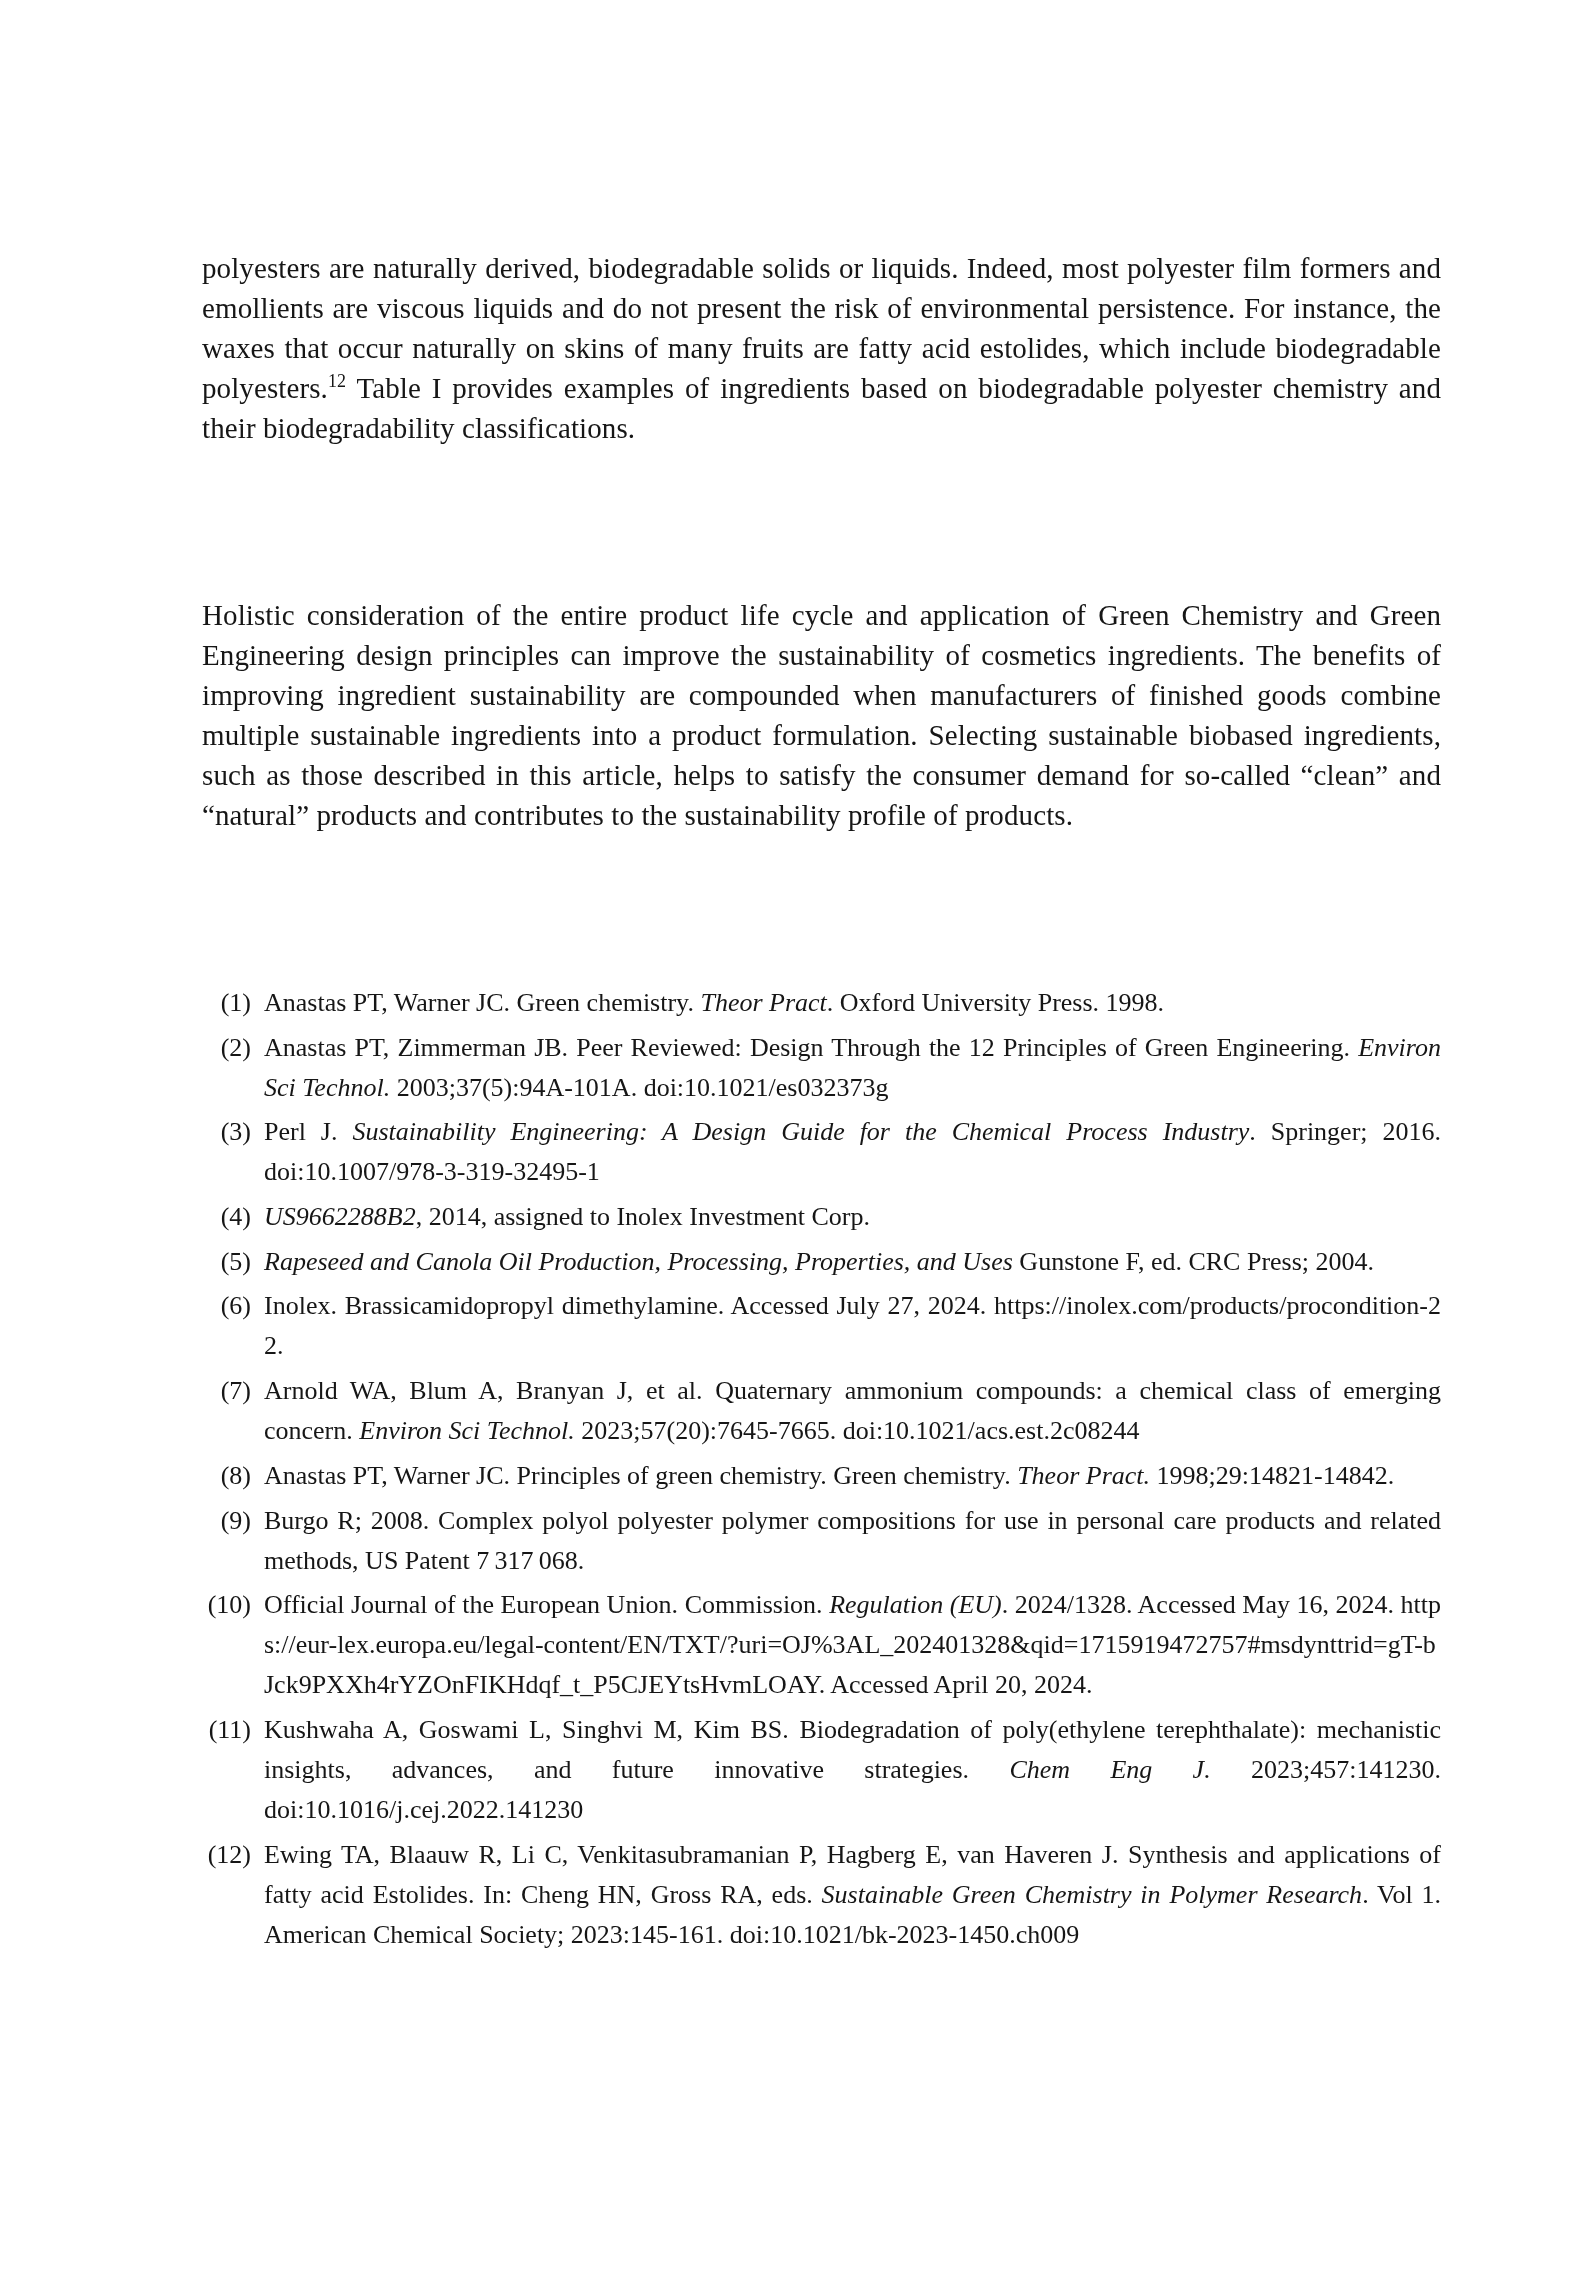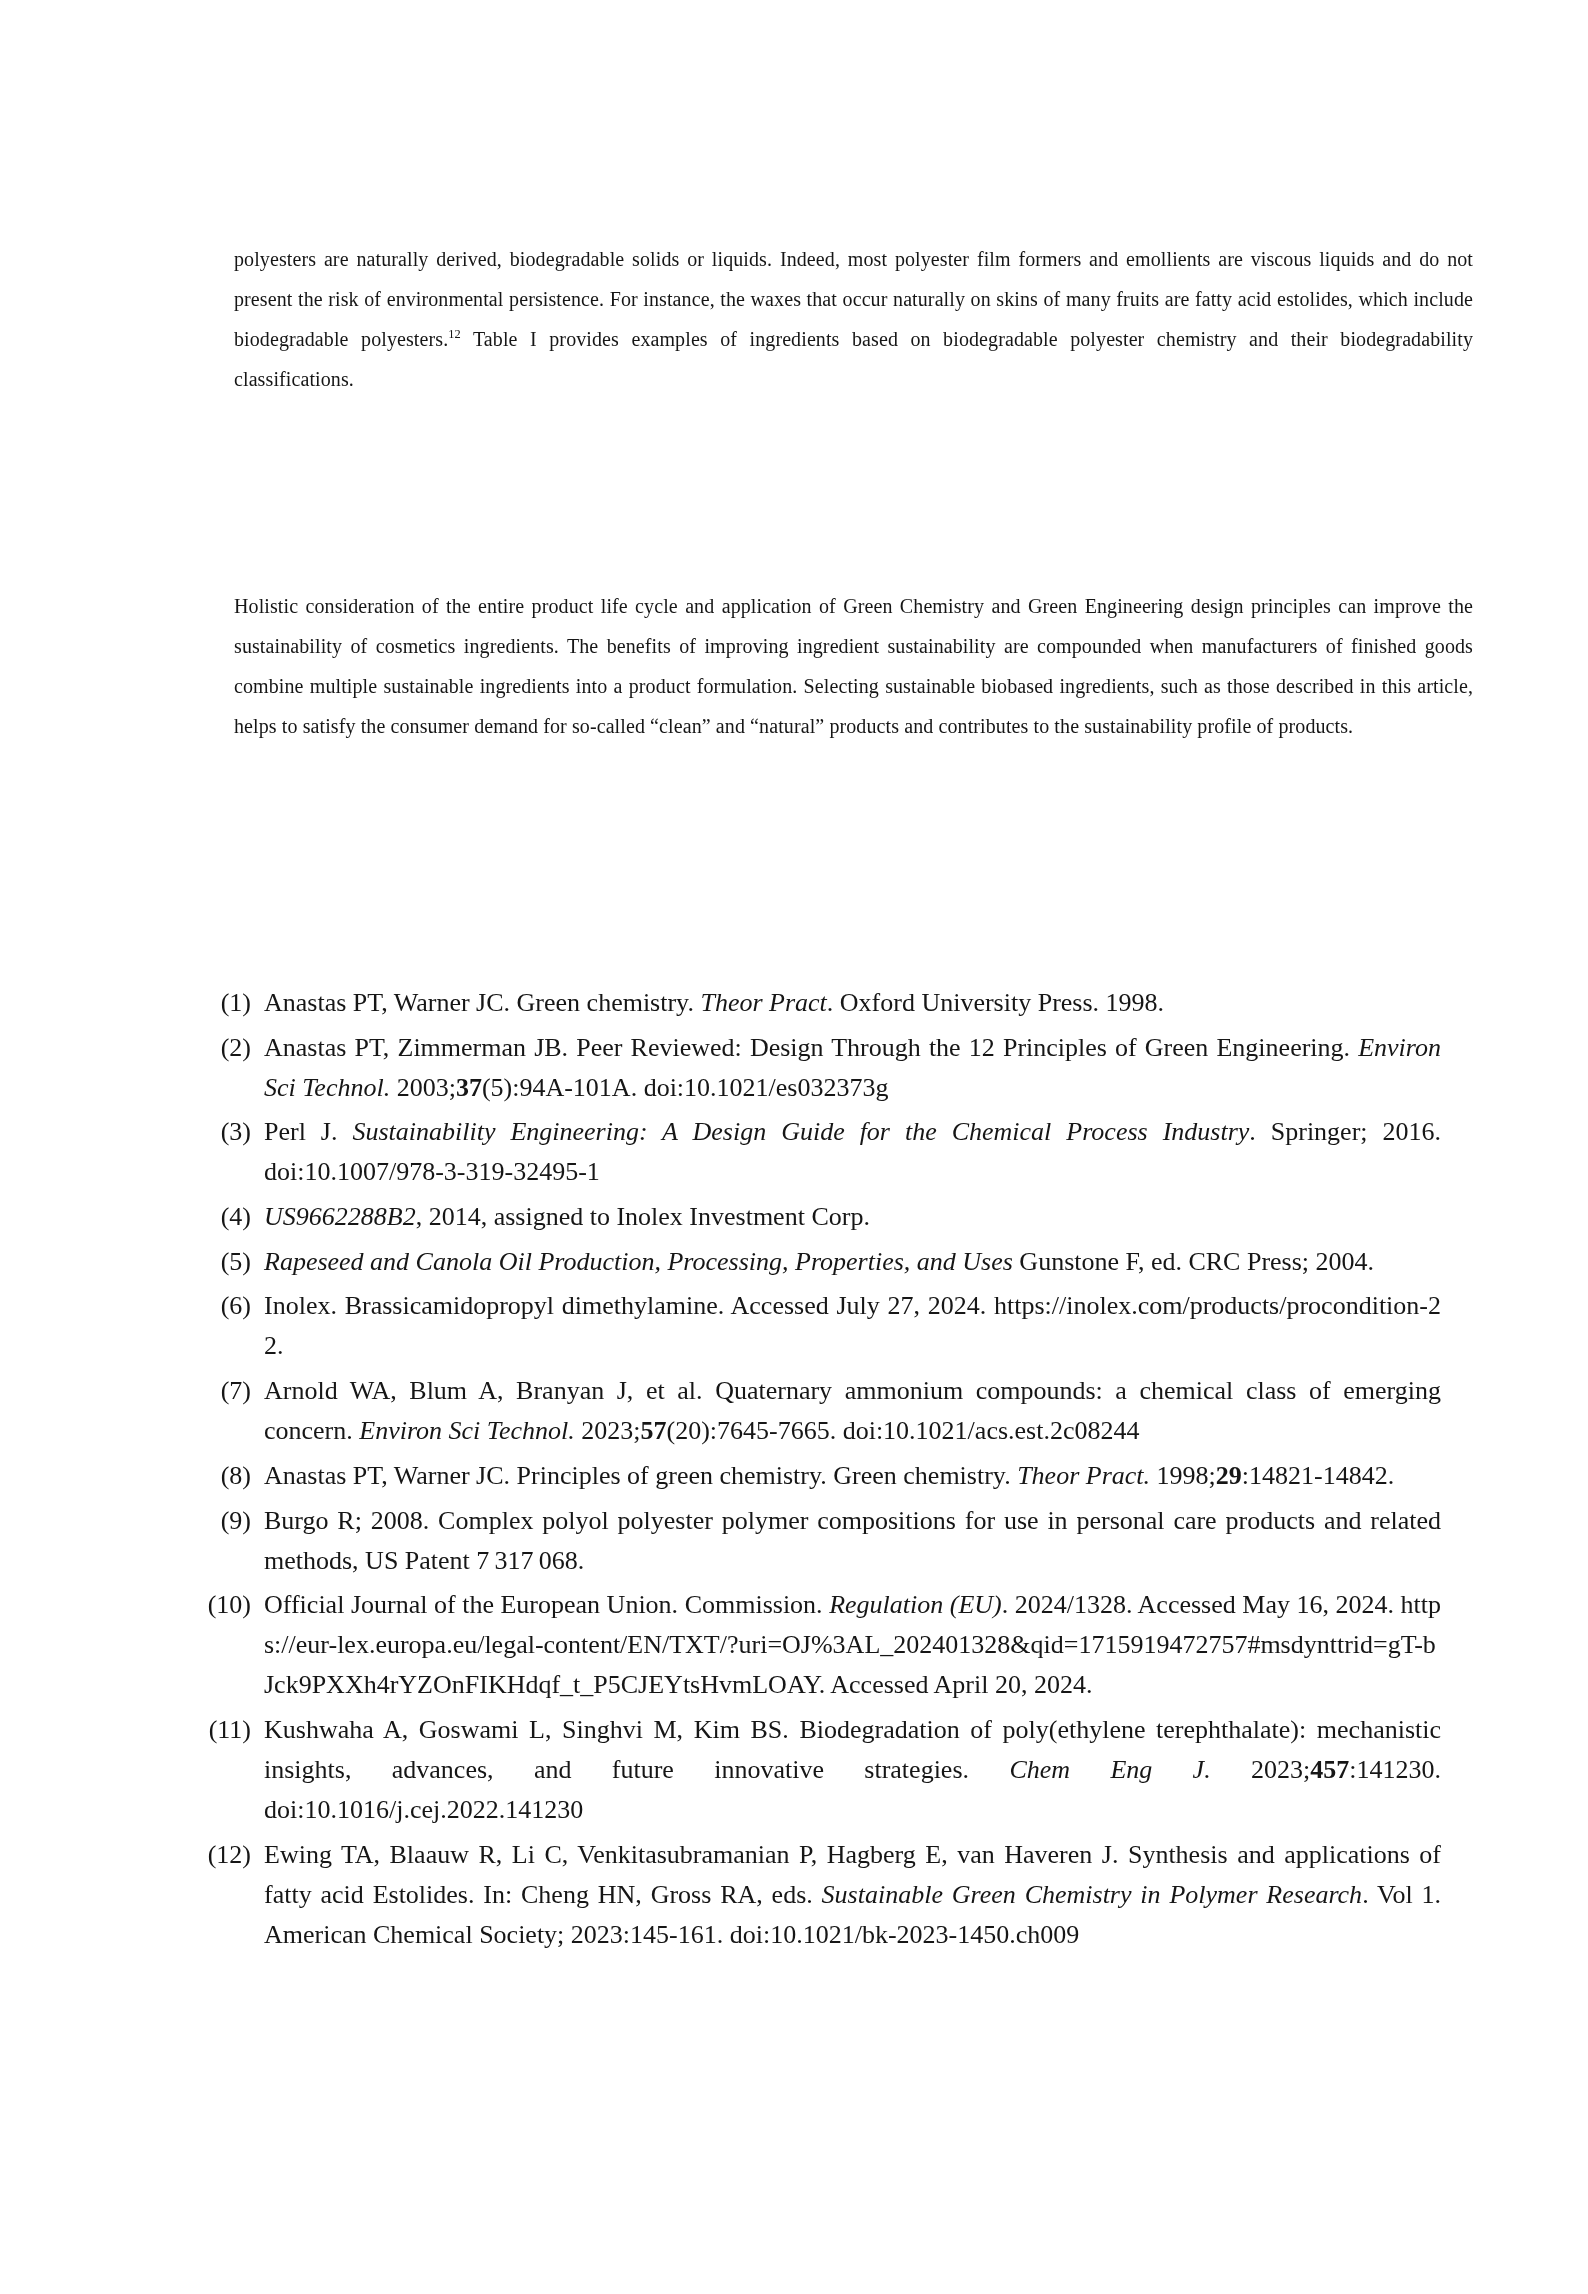--- a/index.html
+++ b/index.html
@@ -14,39 +14,39 @@
   .text-col { position: absolute; left: 202px; width: 1239px; }
 
   .running-head-row { top: 132px; height: 41px; }
   .running-head {
     position: absolute; left: 0; right: 0; top: 0;
     text-align: center; font-size: 32px; letter-spacing: 0.9px; white-space: nowrap;
   }
   .page-number { position: absolute; right: 0; top: 0.9px; font-size: 30px; }
 
   .body-para {
-    font-size: 20px; line-height: 40px;
-    text-align: justify; letter-spacing: 0.1px; margin-left: 32px;
+    font-size: 29px; line-height: 40px;
+    text-align: justify; letter-spacing: 0.1px;
   }
   .intro-para { top: 219px; }
   sup.fn { font-size: 0.62em; vertical-align: super; line-height: 0; }
 
   .section-heading {
     font-size: 29px; font-weight: 400; letter-spacing: 1.4px; white-space: nowrap;
   }
   .conclusions-heading { top: 506px; }
   .conclusions-para { top: 566px; }
   .references-heading { top: 926px; }
 
   .refs { top: 983px; font-size: 26px; line-height: 40px; }
   .ref { display: flex; margin-bottom: 4.7px; }
   .ref-num { flex: 0 0 49px; text-align: right; }
   .ref-body { flex: 1; margin-left: 13px; text-align: justify; }
   .it { font-style: italic; }
-  .bd { font-weight: bold; }
+  .bd { font-weight: normal; }
   .url { word-break: break-all; }
 </style>
 </head>
 <body>
 
 <div class="page">
 
 
   <p class="text-col body-para intro-para"><span>polyesters are naturally derived, biodegradable solids or liquids. Indeed, most polyester film formers and emollients are viscous liquids and do not present the risk of environmental persistence. For instance, the waxes that occur naturally on skins of many fruits are fatty acid estolides, which include biodegradable polyesters.</span><sup class="fn">12</sup><span> Table I provides examples of ingredients based on biodegradable polyester chemistry and their biodegradability classifications.</span></p>
 

